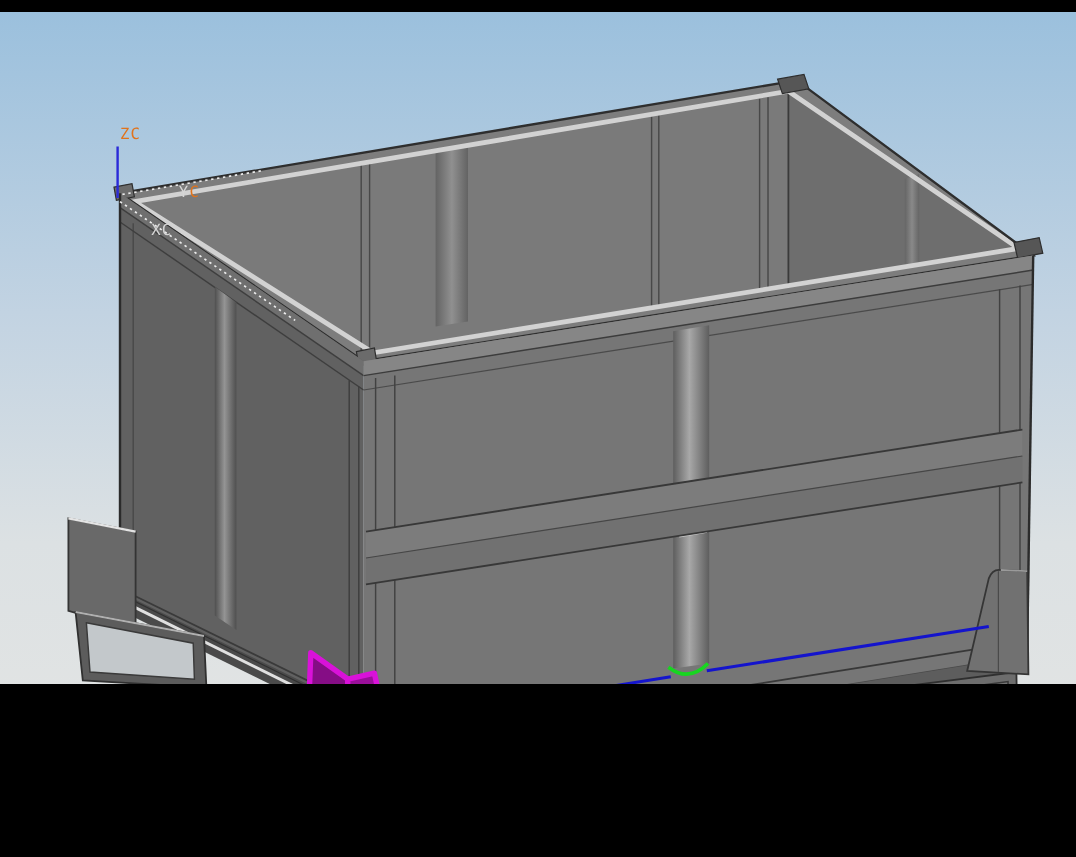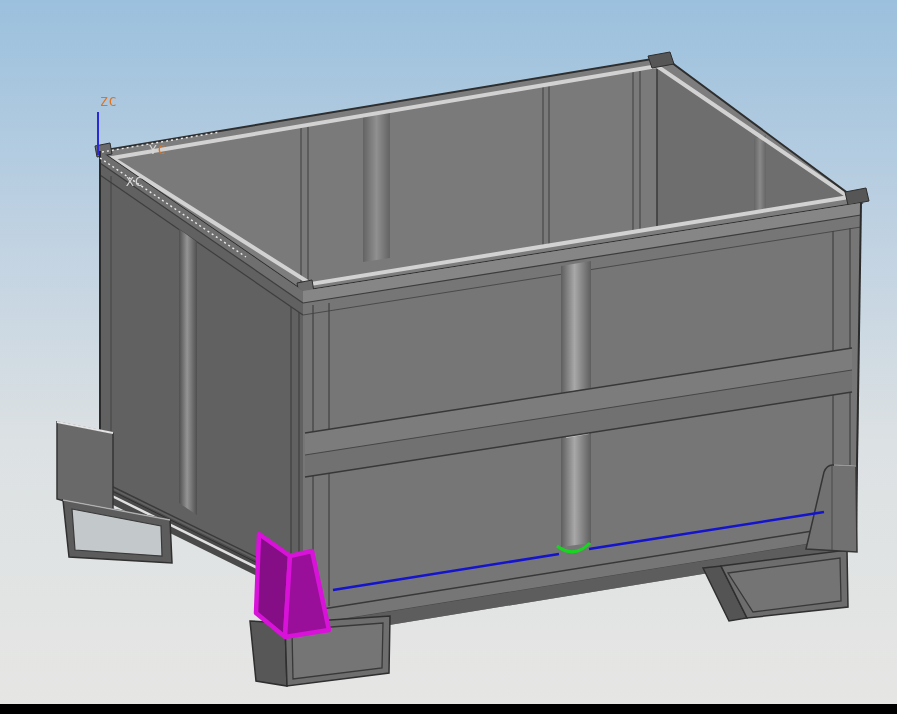--- a/index.html
+++ b/index.html
@@ -1,16 +1,16 @@
 <!DOCTYPE html>
 <html style="--background_top: #9bc0dd; --background_bottom: #e6e6e4; --label_orange: #e0731c; --label_gray: #d6d6d6; --z_axis_blue: #2a2ad8; --axis_dotted: #ececec; --face_gray_front: #767676; --face_gray_left: #616161; --interior_left: #7a7a7a; --interior_right: #6e6e6e; --rim_band: #7d7d7d; --edge_dark: #2e2e2e; --lip_light: #d2d2d2; --edge_blue: #1414cd; --arc_green: #17d620; --bracket_outline_magenta: #d912d9; --bracket_face_dark: #850d85; --bracket_face_light: #9a0f9a;"><head>
 <meta charset="utf-8">
 <style>
   html,body{margin:0;padding:0;background:#000;}
-  .stage{width:897px;height:704px;overflow:hidden;position:relative;font-family:"DejaVu Sans Mono",monospace;}
+  .stage{width:897px;height:560px;overflow:hidden;position:relative;font-family:"DejaVu Sans Mono",monospace;margin-top:10px;}
   svg{display:block;}
   text{font-family:"DejaVu Sans Mono",monospace;font-size:13px;letter-spacing:1px;}
   .bgTop{stop-color:var(--background_top,#9bc0dd);}
   .bgMid1{stop-color:#c2d3e2;}
   .bgMid2{stop-color:#dce1e3;}
   .bgBot{stop-color:var(--background_bottom,#e6e6e4);}
   .face-front{fill:var(--face_gray_front,#767676);}
   .face-left{fill:var(--face_gray_left,#616161);}
   .int-left{fill:var(--interior_left,#7a7a7a);}
   .int-right{fill:var(--interior_right,#6e6e6e);}

